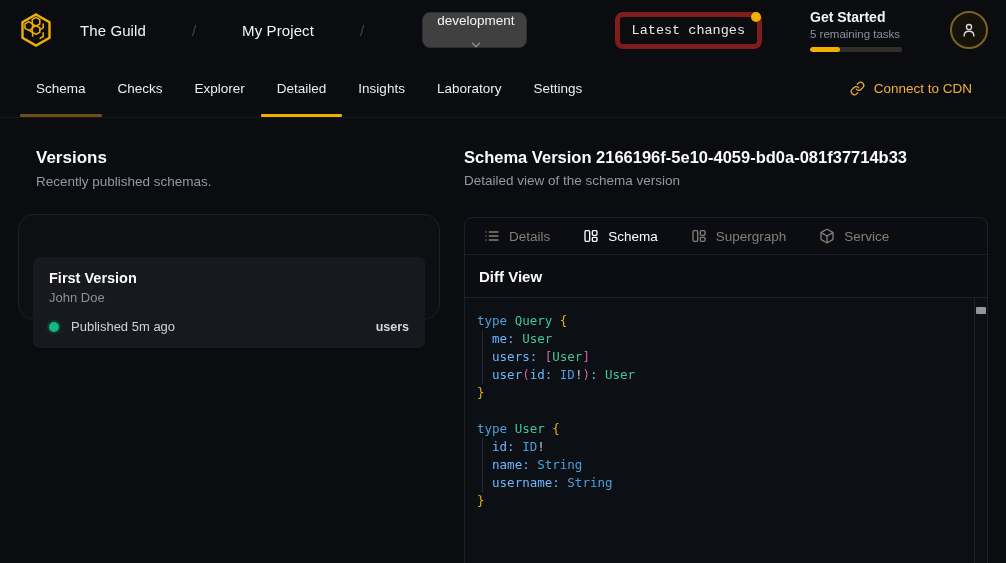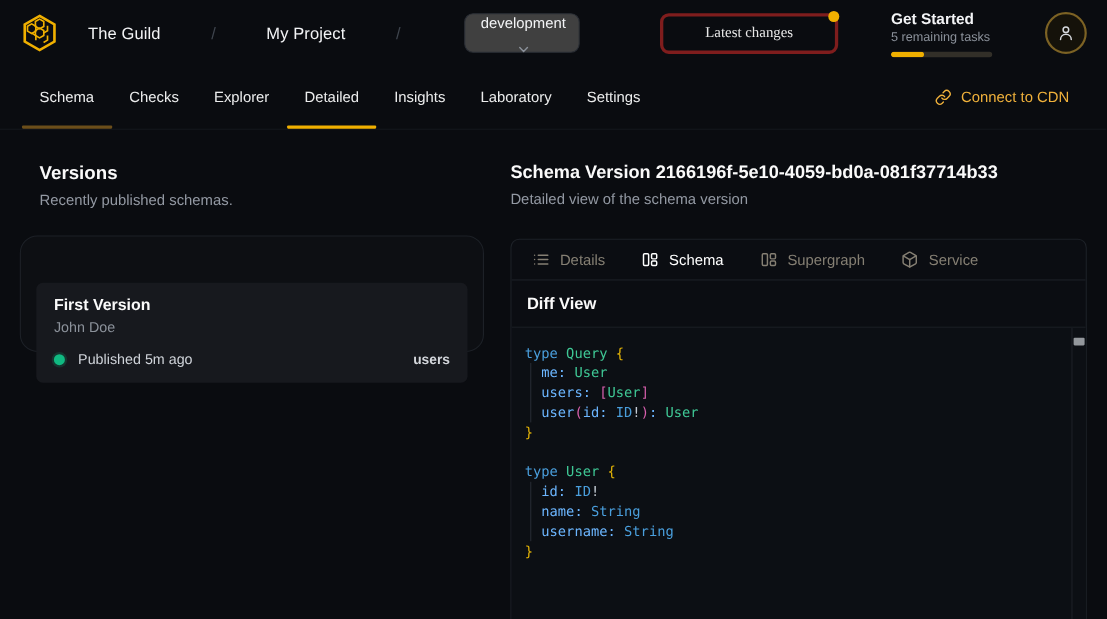--- a/index.html
+++ b/index.html
@@ -20,23 +20,23 @@
   .slash { color:#3f454e; font-size:15px; margin:0 20px; }
   .select-btn {
     display:flex; align-items:center; gap:10px;
     background:#404040; border:1px solid #2b2f36; border-radius:8px;
     height:36px; padding:0 12px 0 14px; margin-left:12px;
     font-size:13.5px; color:#f3f4f6; cursor:pointer;flex-direction:column;
   }
   .select-btn .chev { color:#8b919a; }
   .header-right { margin-left:auto; display:flex; align-items:center; gap:48px; }
   .latest-btn {
-    position:relative; background:transparent; border:3px solid #7f1d1d; border-radius:8px;
-    height:37px; padding:0 38px; color:#e8e8e8; font-size:13.5px;
-    font-family:Liberation Serif, serif; cursor:pointer;
+    position:relative; background:transparent; border:5px solid #7f1d1d; border-radius:8px;
+    height:37px; padding:0 12px; color:#e8e8e8; font-size:13.5px;
+    font-family:Liberation Mono, monospace; cursor:pointer;
   }
   .latest-dot { position:absolute; top:-5px; right:-4px; width:10px; height:10px; border-radius:50%; background:#f0b000; }
   .get-started { width:92px; cursor:pointer; }
   .gs-title { font-size:14px; font-weight:600; color:#f3f4f6; }
   .gs-sub { font-size:11.5px; color:#8b919a; margin-top:3px; white-space:nowrap; }
   .gs-bar { margin-top:7px; height:5px; border-radius:3px; background:#322f28; overflow:hidden; }
   .gs-fill { height:100%; border-radius:3px; background:#f0b000; }
   .avatar {
     width:38px; height:38px; border-radius:50%;
     background:#15120a; border:2px solid #7c6224;

